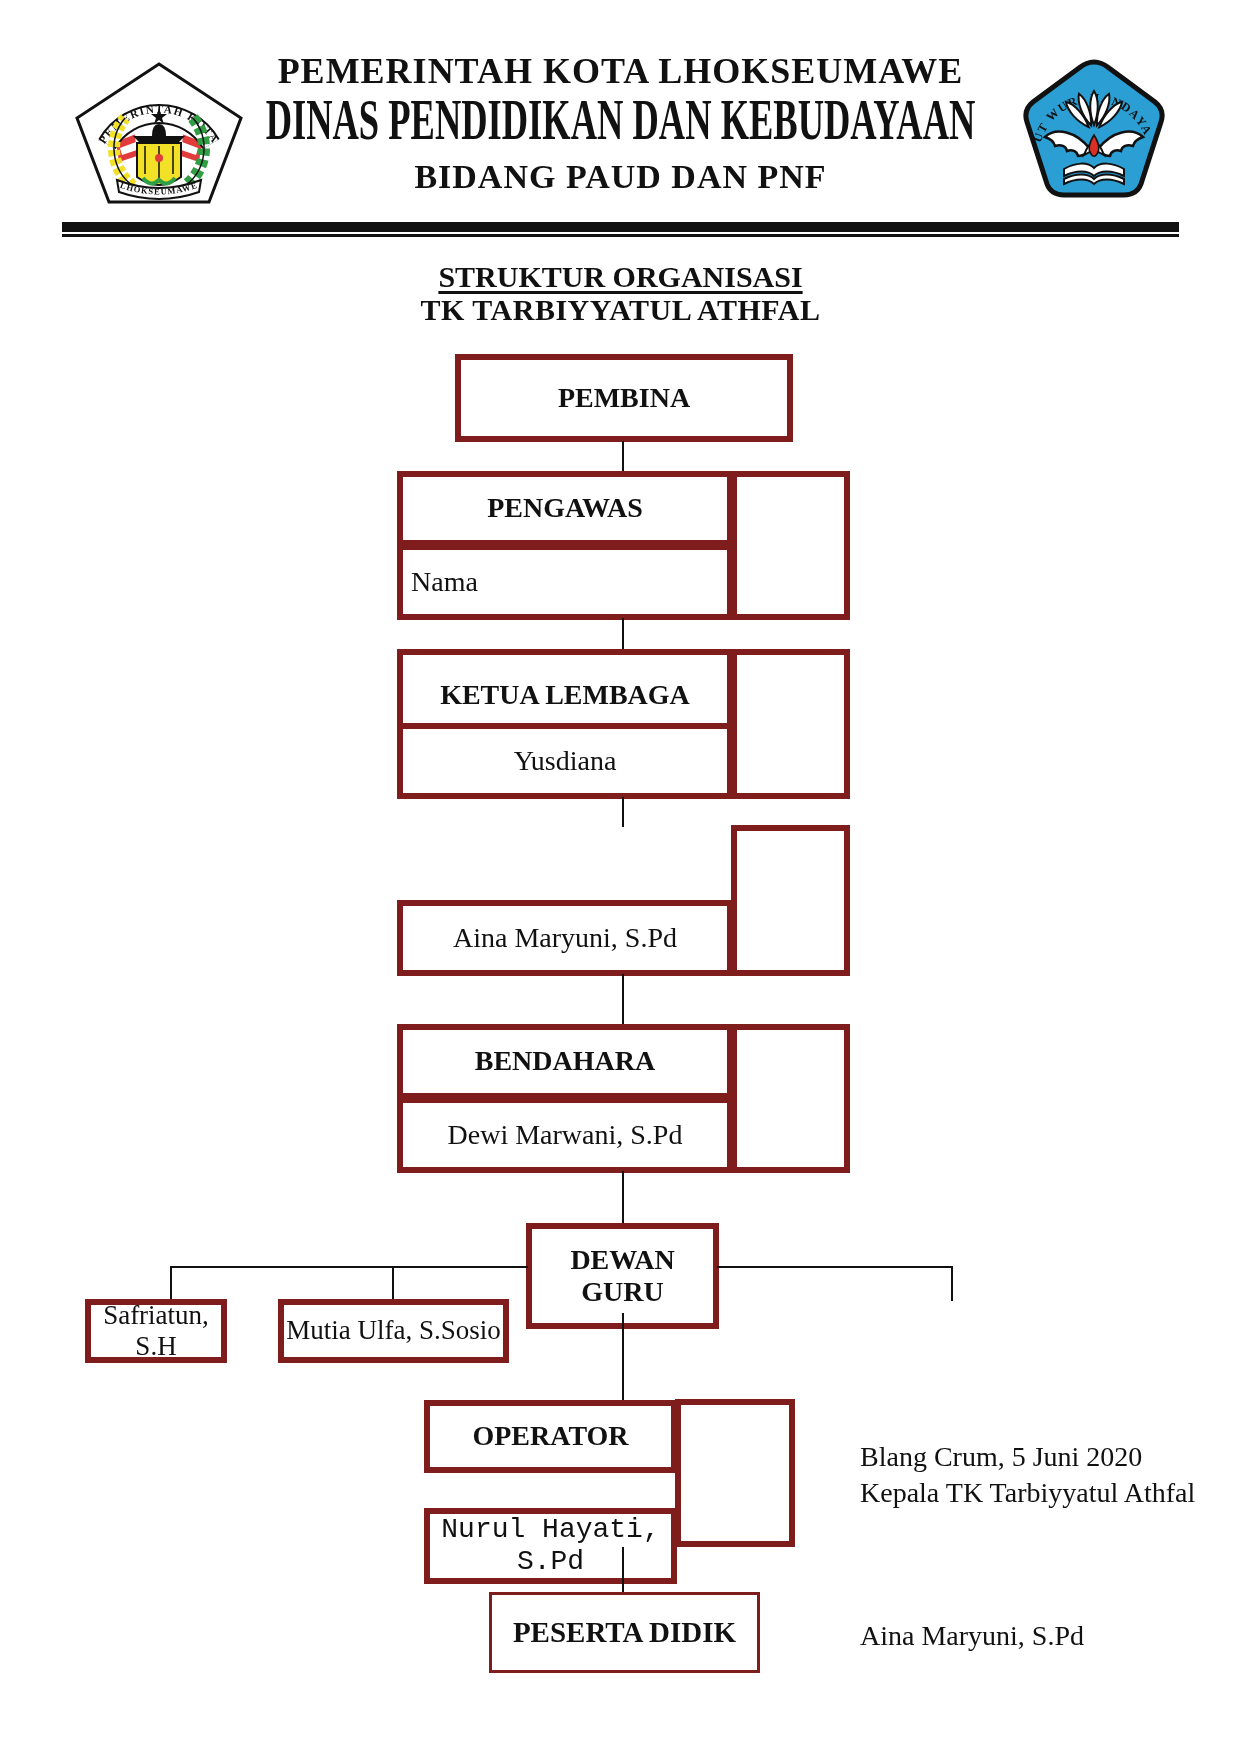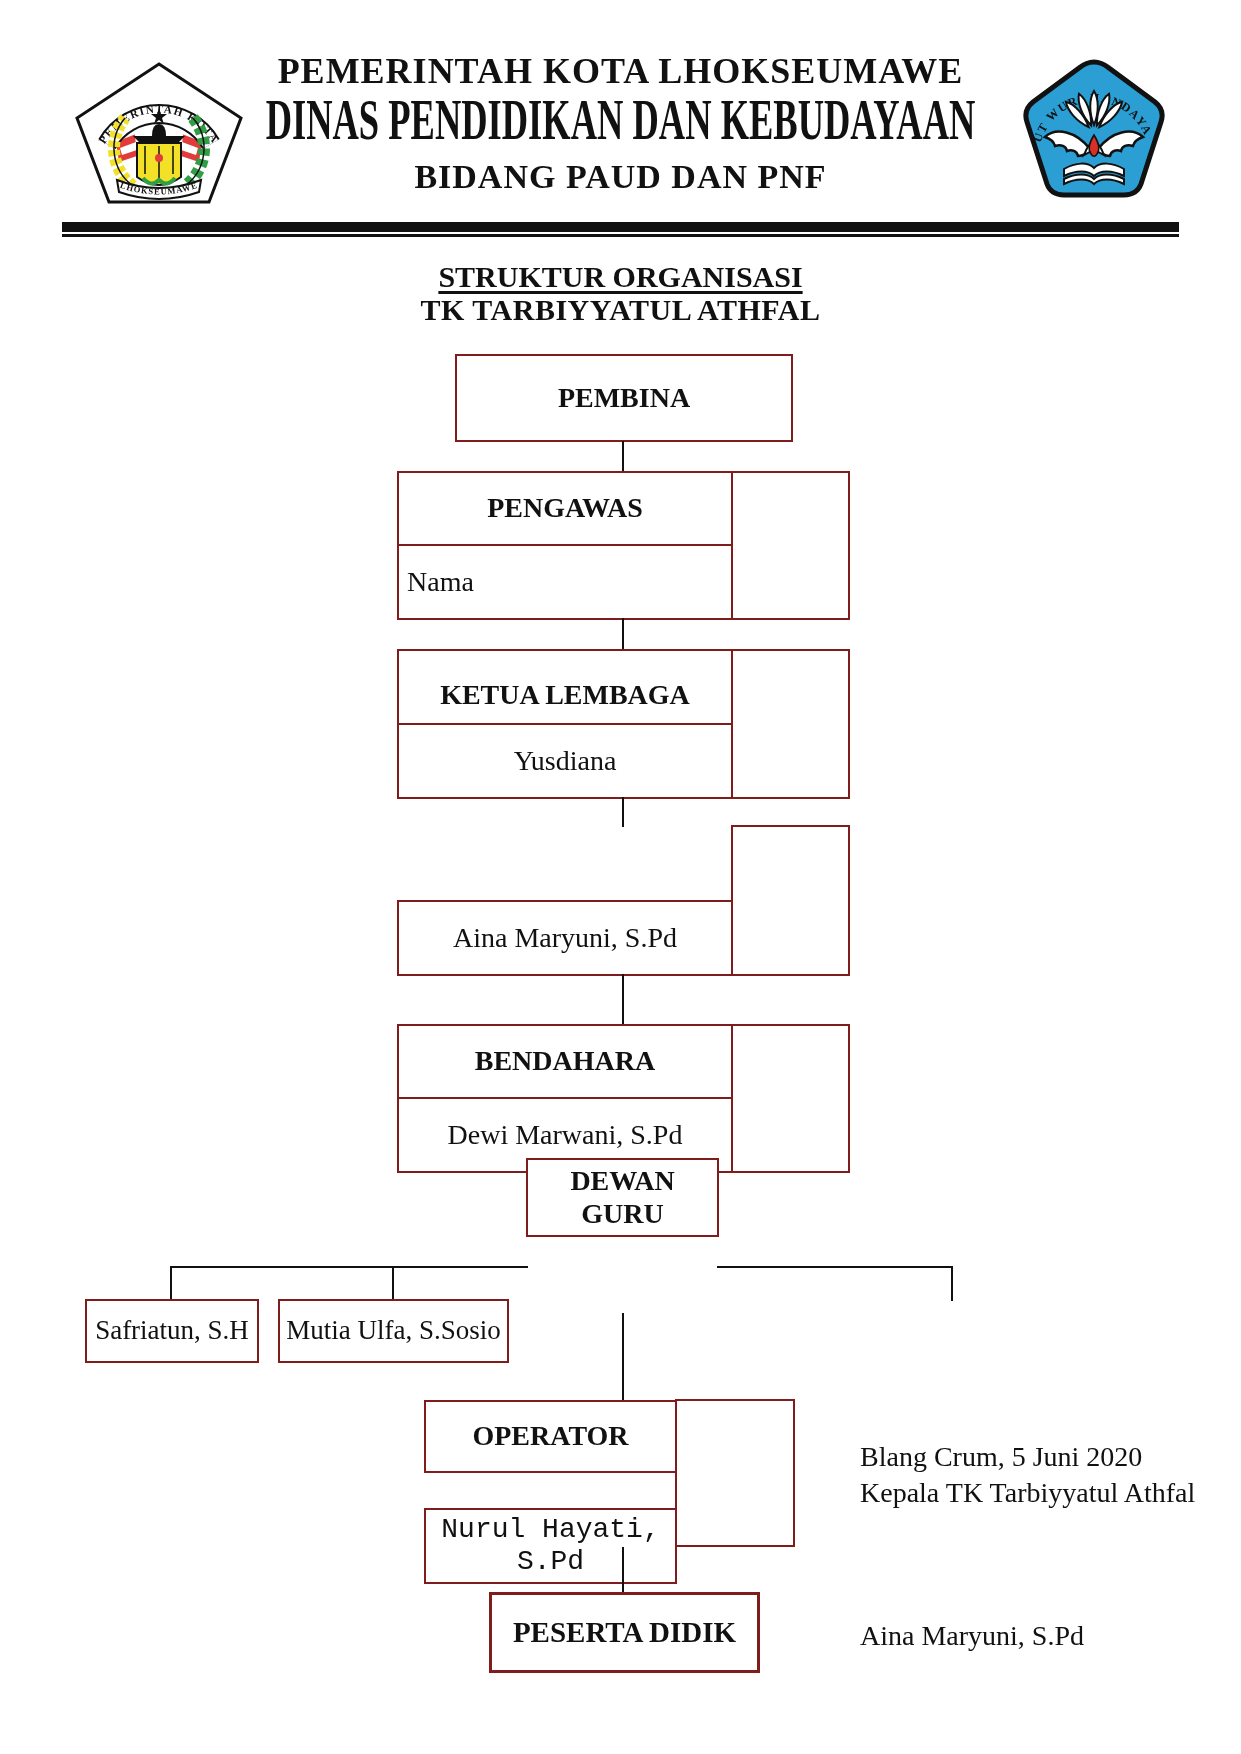--- a/index.html
+++ b/index.html
@@ -12,21 +12,21 @@
   .hdr1{top:50px;font-size:36px;font-weight:bold;letter-spacing:1px;}
   .hdr2{top:91px;font-size:57px;font-weight:bold;line-height:1;white-space:nowrap;}
   .hdr2 span{display:inline-block;transform:scaleX(0.64);transform-origin:50% 50%;letter-spacing:0px;}
   .hdr3{top:158px;font-size:34px;font-weight:bold;letter-spacing:1px;}
   .rule-thick{left:62px;top:222px;width:1117px;height:10px;background:#111;}
   .rule-thin{left:62px;top:234px;width:1117px;height:3px;background:#111;}
   .title1{top:260px;font-size:30px;font-weight:bold;}
   .title1 span{text-decoration:underline;text-decoration-thickness:3px;text-underline-offset:4px;}
   .title2{top:293px;font-size:30px;font-weight:bold;letter-spacing:0.5px;}
   .box{
-    position:absolute;background:#fff;border:2px solid #7f1d1d;box-sizing:border-box;
+    position:absolute;background:#fff;border:6px solid #7f1d1d;box-sizing:border-box;
     display:flex;align-items:center;justify-content:center;
     font-size:28px;line-height:1.15;text-align:center;
   }
   .bold{font-weight:bold;}
   .name-left{justify-content:flex-start;padding-left:8px;}
   .thick{border-width:3px;}
   .vline,.hline{position:absolute;background:#111;}
   .sig{position:absolute;left:860px;font-size:28px;white-space:nowrap;}
 </style>
 </head>
@@ -134,34 +134,34 @@
 
   <div class="box" style="left:397px;top:900px;width:336px;height:76px;">Aina Maryuni, S.Pd</div>
   <div class="box" style="left:731px;top:825px;width:119px;height:151px;"></div>
   <div class="vline" style="left:622px;top:974px;width:2px;height:52px;"></div>
 
   <div class="box bold" style="left:397px;top:1024px;width:336px;height:75px;">BENDAHARA</div>
   <div class="box" style="left:397px;top:1097px;width:336px;height:76px;">Dewi Marwani, S.Pd</div>
   <div class="box" style="left:731px;top:1024px;width:119px;height:149px;"></div>
   <div class="vline" style="left:622px;top:1171px;width:2px;height:54px;"></div>
 
-  <div class="box bold" style="left:526px;top:1158px;width:193px;height:79px;font-family:Liberation Serif, serif;">
+  <div class="box bold" style="left:526px;top:1223px;width:193px;height:106px;font-family:Liberation Serif, serif;">
     <div>
         <div>DEWAN</div>
         <div>GURU</div>
       </div>
   </div>
 
   <div class="hline" style="left:170px;top:1266px;width:358px;height:2px;"></div>
   <div class="hline" style="left:717px;top:1266px;width:236px;height:2px;"></div>
   <div class="vline" style="left:170px;top:1266px;width:2px;height:34px;"></div>
   <div class="vline" style="left:392px;top:1266px;width:2px;height:34px;"></div>
   <div class="vline" style="left:951px;top:1266px;width:2px;height:35px;"></div>
 
-  <div class="box" style="left:85px;top:1299px;width:174px;height:64px;font-size:27px;">Safriatun, S.H</div>
+  <div class="box" style="left:85px;top:1299px;width:142px;height:64px;font-size:27px;">Safriatun, S.H</div>
   <div class="box" style="left:278px;top:1299px;width:231px;height:64px;font-size:27px;">Mutia Ulfa, S.Sosio</div>
 
   <div class="vline" style="left:622px;top:1313px;width:2px;height:88px;"></div>
 
   <div class="box bold" style="left:424px;top:1400px;width:253px;height:73px;">OPERATOR</div>
   <div class="box" style="left:424px;top:1508px;width:253px;height:76px;font-family:Liberation Mono, monospace;">Nurul Hayati, S.Pd</div>
   <div class="box" style="left:675px;top:1399px;width:120px;height:148px;"></div>
   <div class="vline" style="left:622px;top:1547px;width:2px;height:45px;"></div>
 
   <div class="box bold thick" style="left:489px;top:1592px;width:271px;height:81px;font-size:29px;">PESERTA DIDIK</div>

